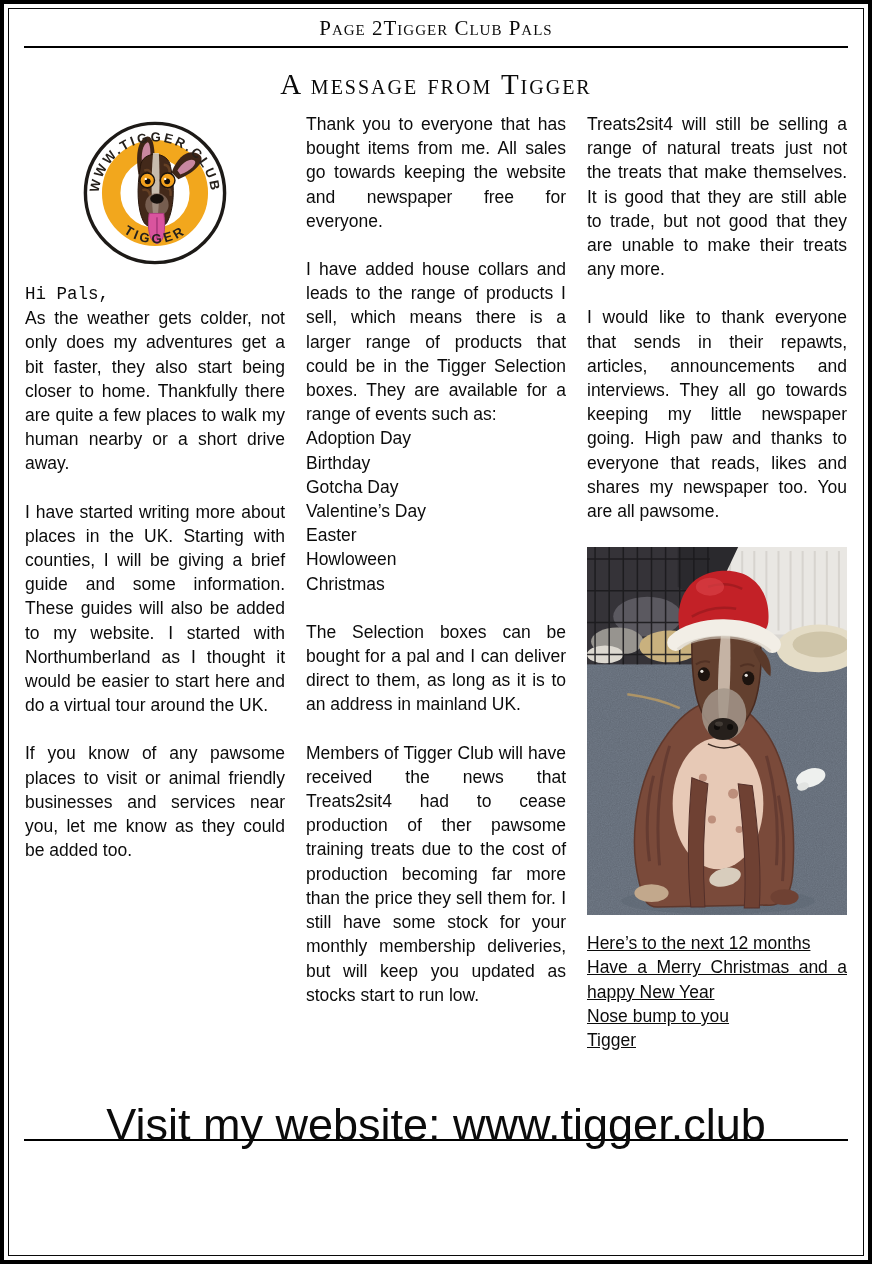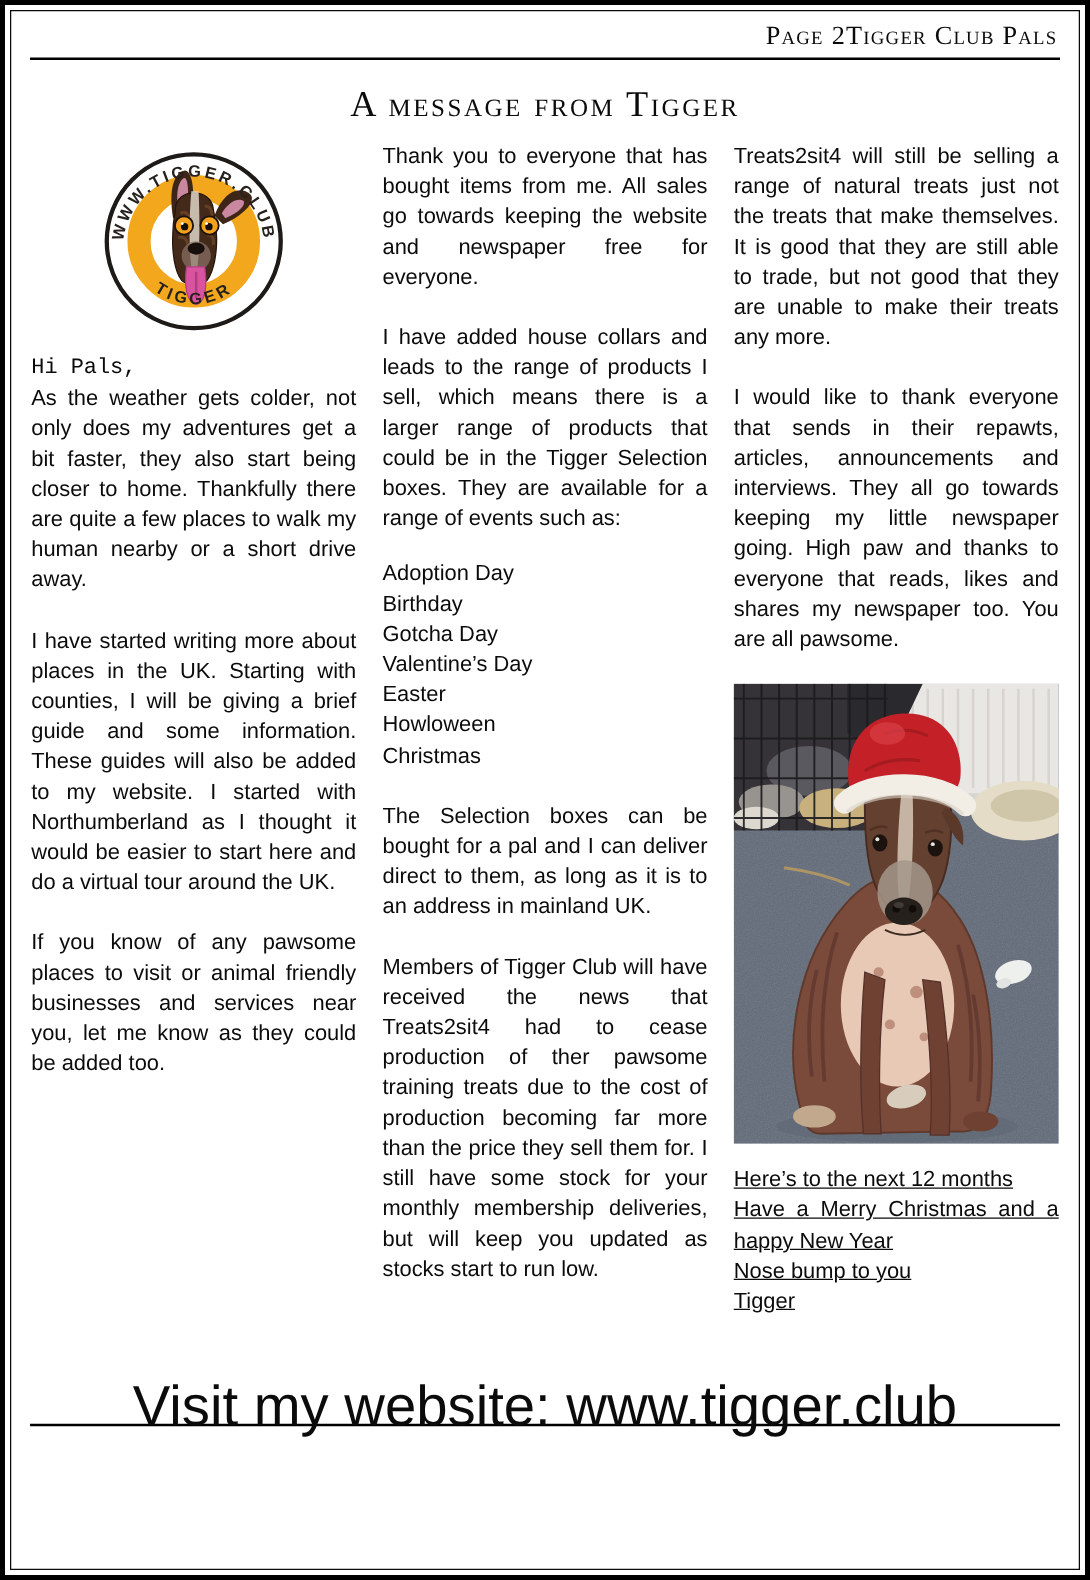--- a/index.html
+++ b/index.html
@@ -2,37 +2,37 @@
 <html><head>
 <meta charset="utf-8">
 <style>
   html,body{margin:0;padding:0;background:#e9e9e9;}
   .page{position:relative;width:872px;height:1264px;background:#fff;overflow:hidden;
         font-family:"Liberation Sans",sans-serif;color:#0b0b0b;}
   .frame-outer{position:absolute;inset:0;border:4px solid #000;pointer-events:none;z-index:50;}
   .frame-inner{position:absolute;inset:8px;border:1.5px solid #0a0a0a;pointer-events:none;z-index:50;}
 
   .header-row{position:absolute;top:16px;left:26px;right:26px;display:flex;
-              justify-content:flex-end;align-items:baseline;
+              justify-content:center;align-items:baseline;
               font-family:"Liberation Serif",serif;font-variant:small-caps;
               font-size:21px;letter-spacing:1px;}
   .header-rule{position:absolute;top:46px;left:24px;right:24px;height:2px;background:#000;}
   .page-title{position:absolute;top:68px;left:0;right:0;text-align:center;
               font-family:"Liberation Serif",serif;font-variant:small-caps;
               font-size:29px;letter-spacing:2px;}
 
   .columns{position:absolute;top:112px;left:25px;right:25px;display:flex;gap:21px;}
   .col{flex:1;min-width:0;font-size:17.5px;line-height:24.2px;text-align:justify;}
   .col p{margin:0 0 24px 0;}
   .col p.m0{margin:0;}
   .col p.noj{text-align:left;font-family:Liberation Mono, monospace;}
 
   .logo-wrap{display:flex;justify-content:center;margin:8px 0 16px 0;}
   .events p{margin:0;text-align:left;}
-  .events{margin-bottom:24px;margin-top:20px;}
+  .events{margin-bottom:24px;}
 
   .photo{display:block;width:100%;height:368px;margin:4px 0 0 0;}
   .caption{margin-top:16px;}
   .caption p{margin:0;text-decoration:underline;}
 
   .footer-rule{position:absolute;top:1139px;left:24px;right:24px;height:2px;background:#000;}
   .footer-text{position:absolute;top:1100px;left:0;right:0;text-align:center;
                font-size:45px;line-height:1.1;letter-spacing:0;}
 </style>
 </head>

